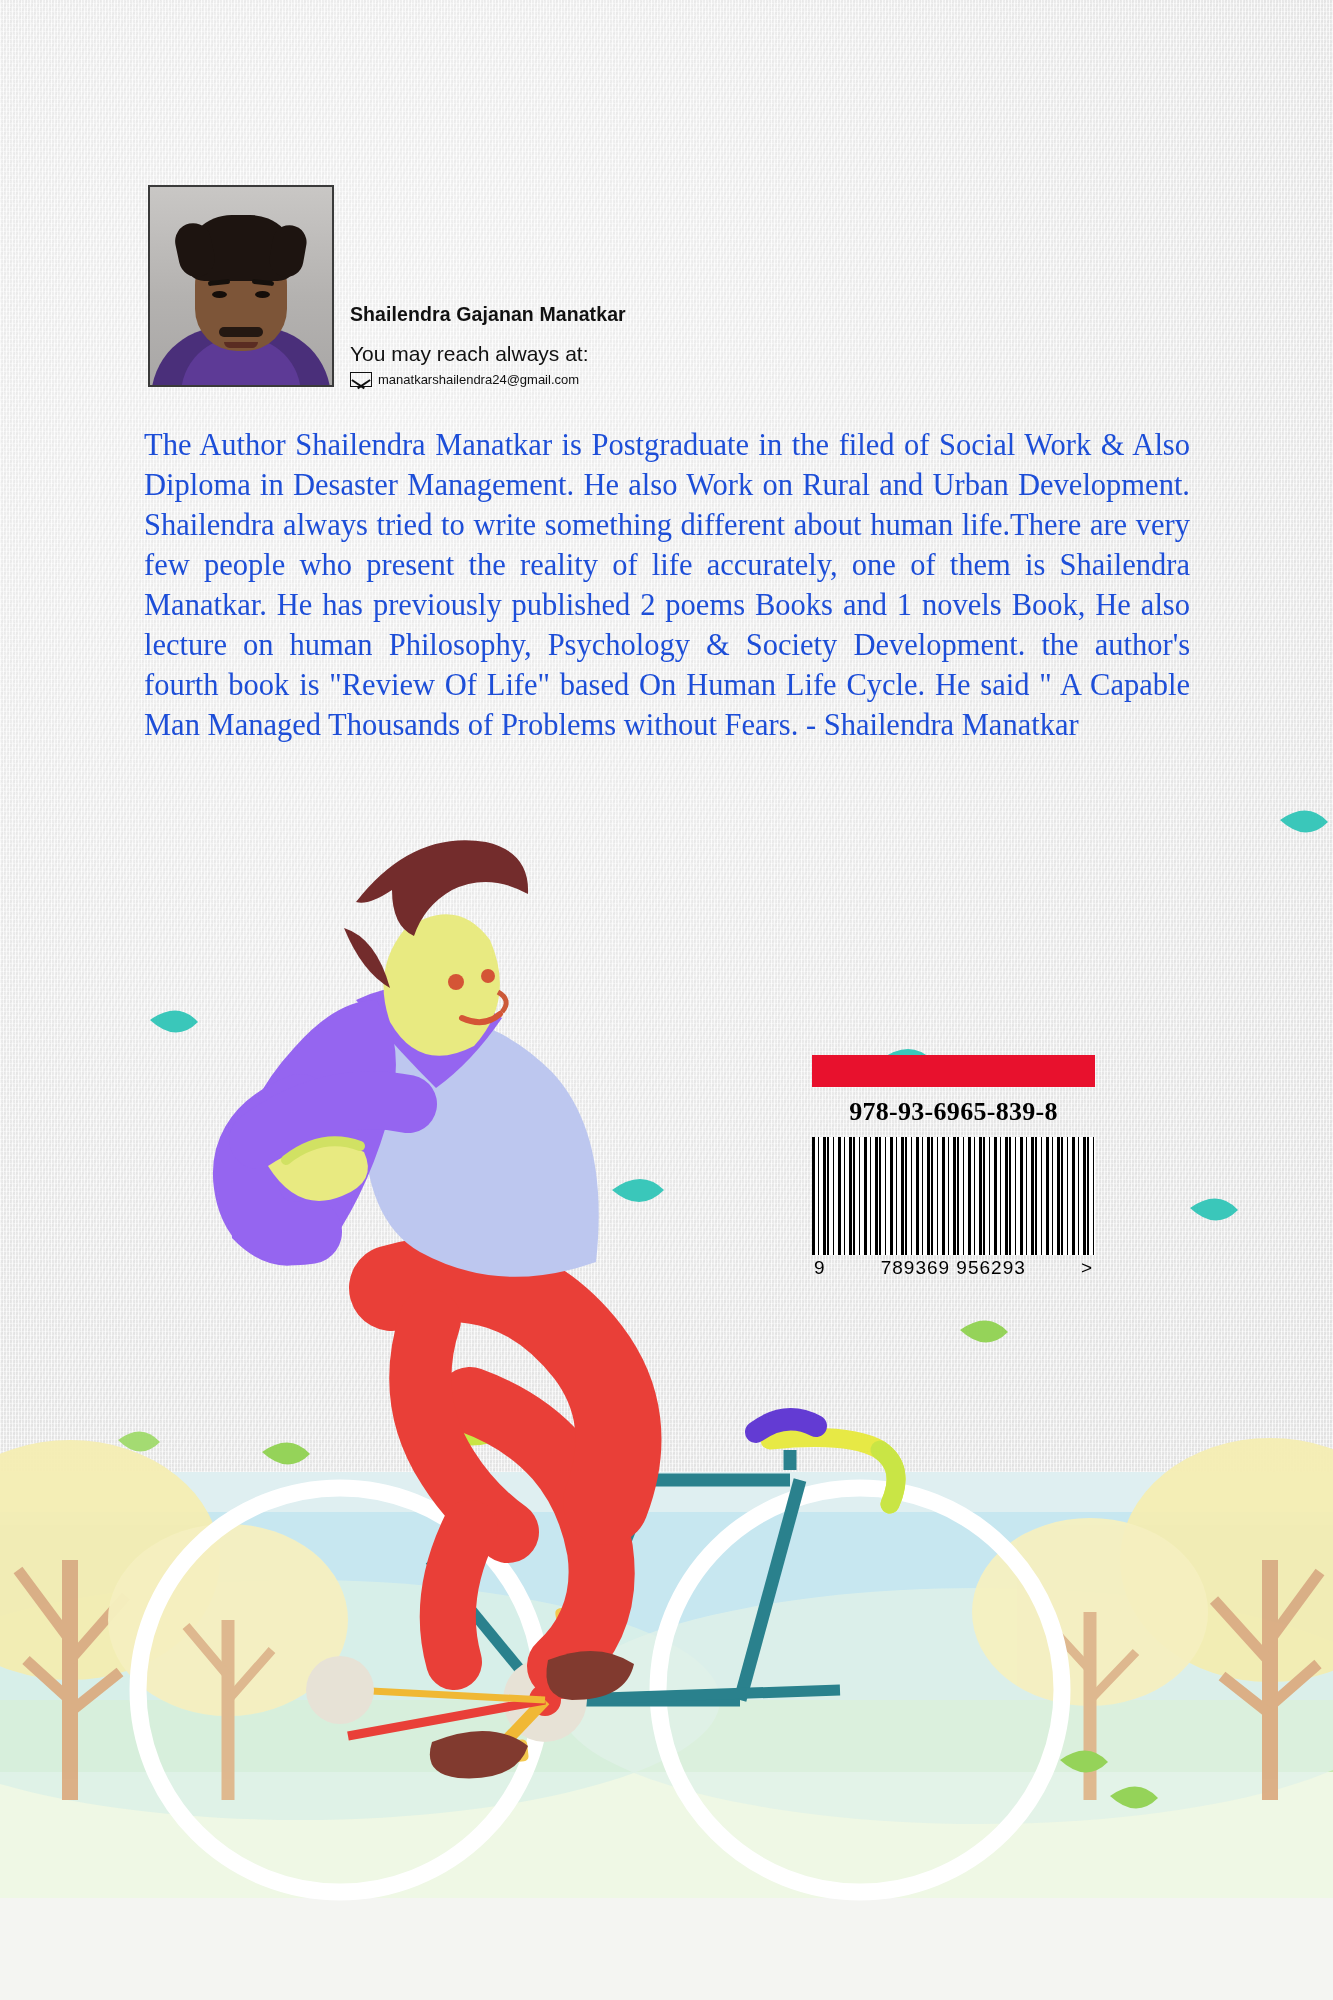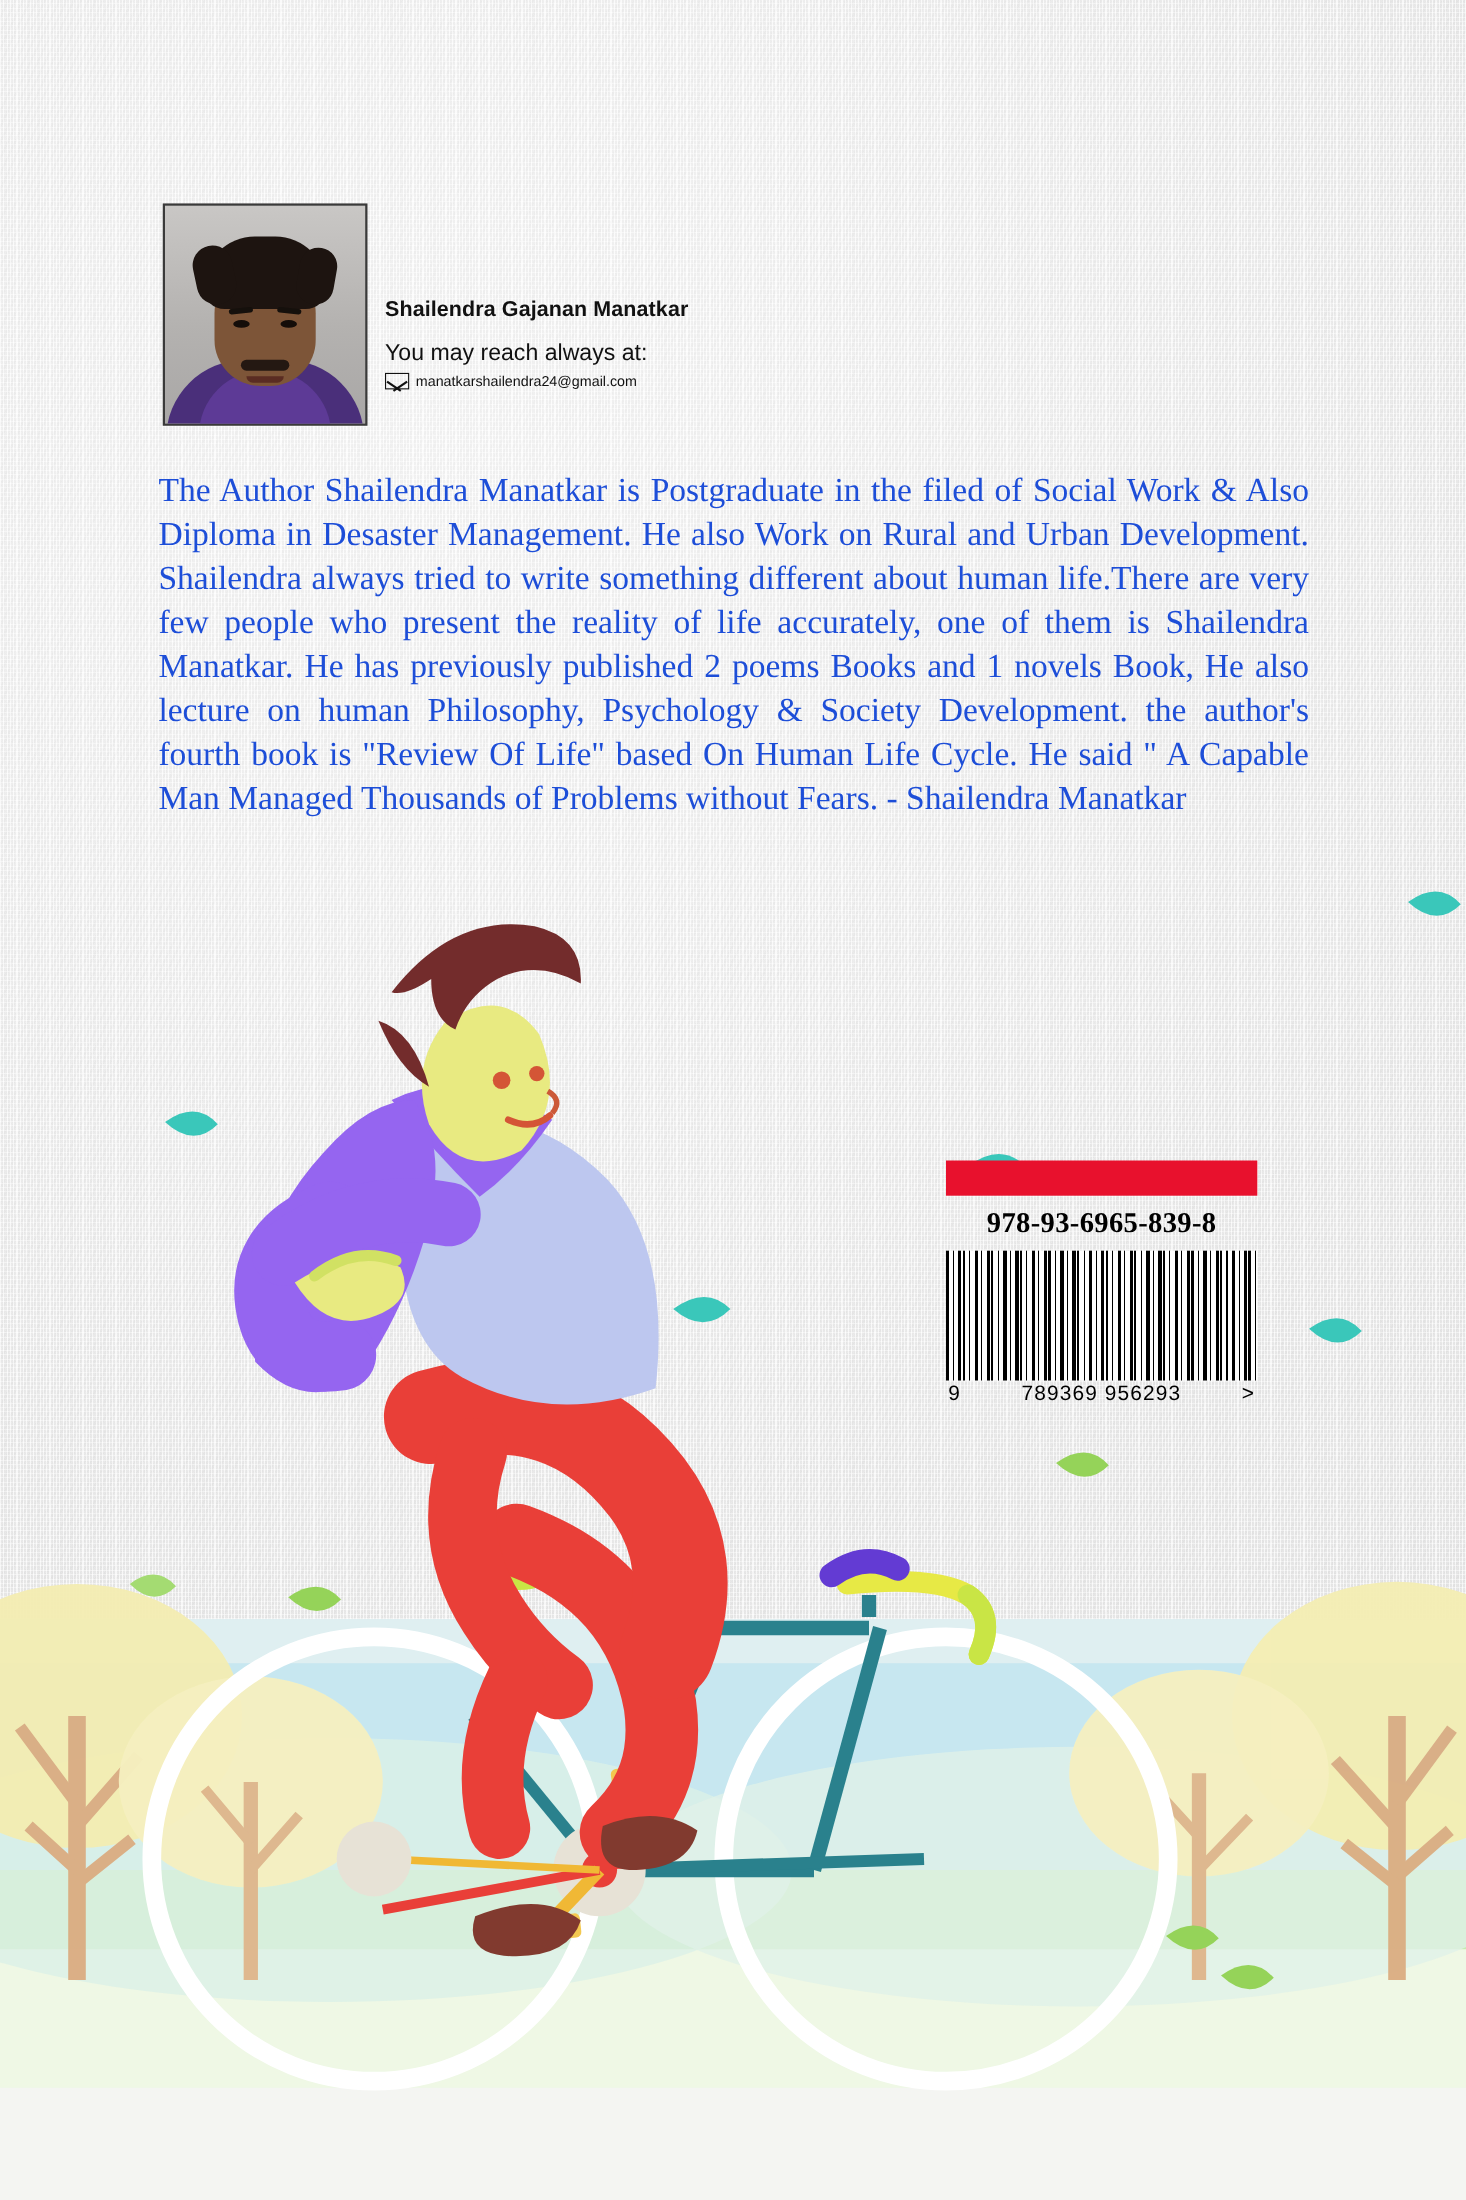--- a/index.html
+++ b/index.html
@@ -36,21 +36,21 @@
       repeating-linear-gradient(115deg, rgba(0,0,0,0.012) 0px, rgba(0,0,0,0.012) 2px, rgba(255,255,255,0.03) 2px, rgba(255,255,255,0.03) 6px);
     pointer-events: none;
   }
 
   
   .author-block {
     position: absolute;
     left: 148px;
     top: 185px;
     display: flex;
-    align-items: center;
+    align-items: flex-end;
     z-index: 6;
   }
   .author-photo {
     width: 186px;
     height: 202px;
     border: 2px solid #3a3a3a;
     box-sizing: border-box;
     overflow: hidden;
     position: relative;
     background: #b9b7b5;
@@ -213,21 +213,21 @@
     line-height: 40px;
     color: #1d4ed8;
     text-align: justify;
     text-justify: inter-word;
     z-index: 6;
   }
 
   
   .barcode-box {
     position: absolute;
-    left: 860px;
+    left: 812px;
     top: 1055px;
     width: 283px;
     z-index: 7;
   }
   .barcode-topbar {
     width: 100%;
     height: 32px;
     background: #e8112d;
   }
   .isbn-text {

